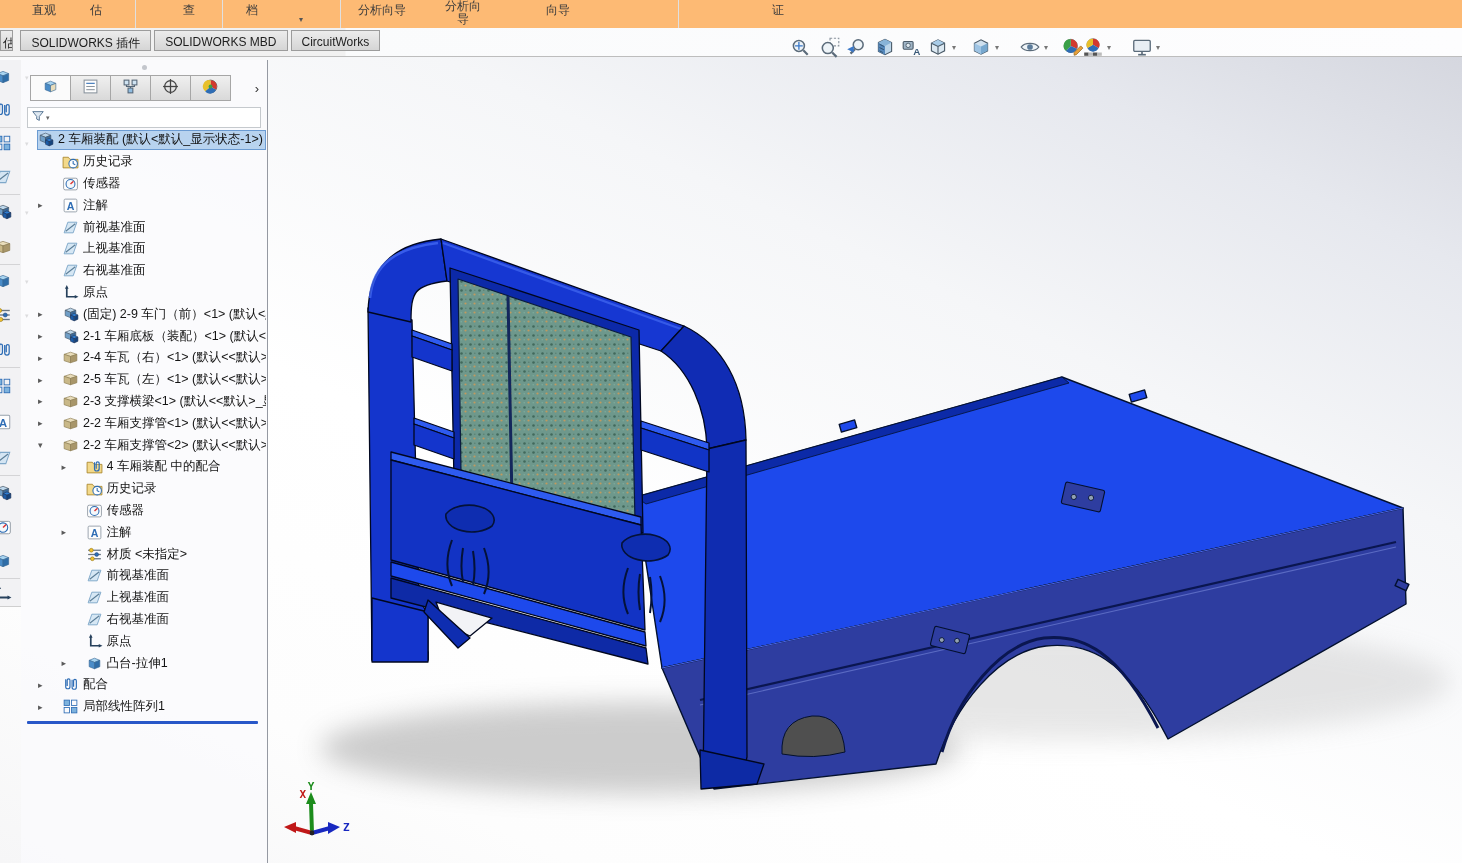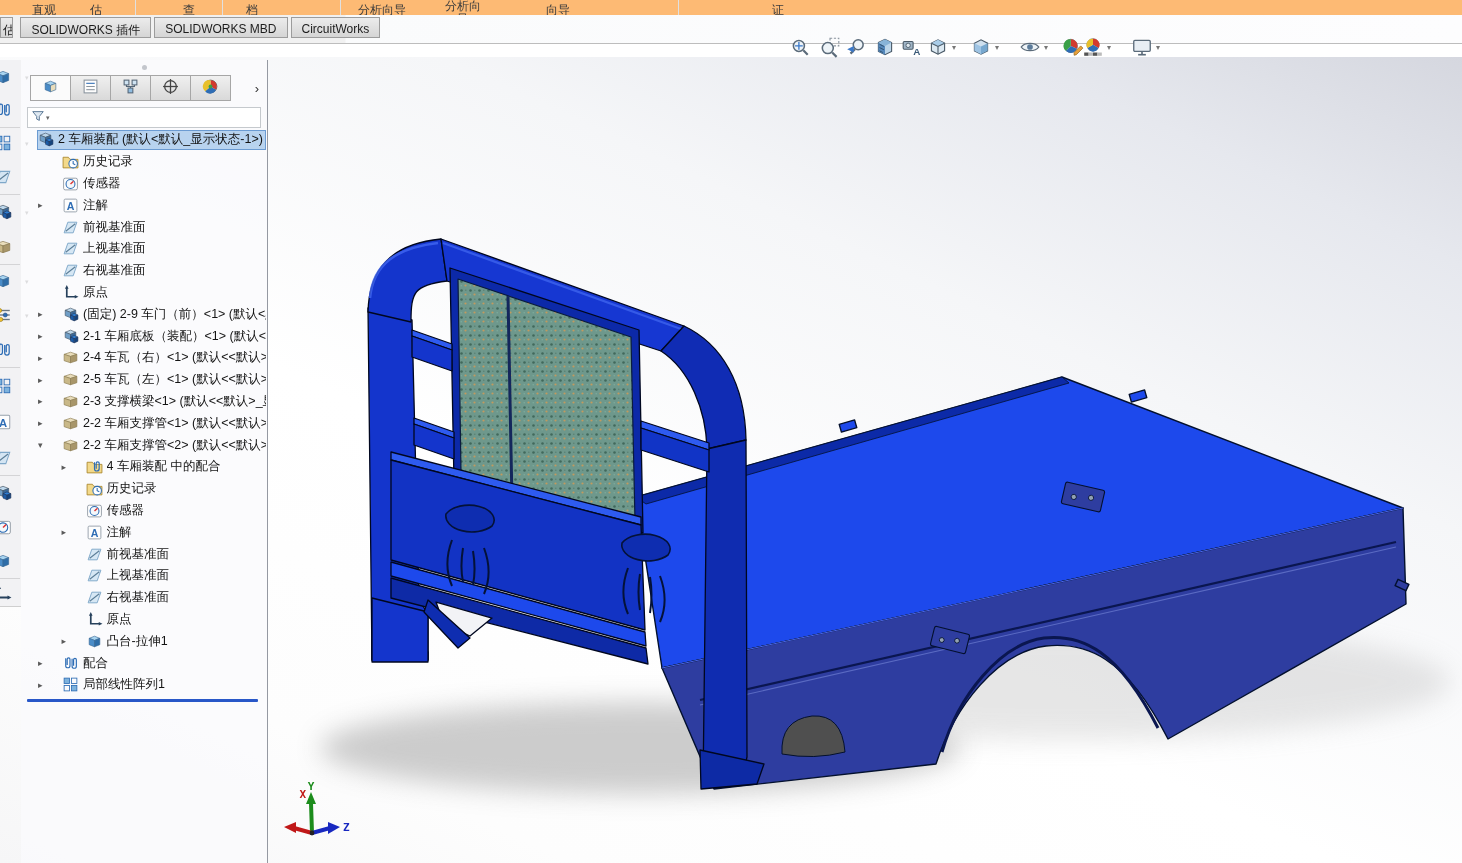--- a/index.html
+++ b/index.html
@@ -10,21 +10,21 @@
   .ribbon{position:absolute;top:0;left:0;right:0;height:29px;background:#fdba74;
           border-bottom:4px solid #3b82f6;z-index:4;}
   .rfrag{position:absolute;top:2px;font-size:12px;color:#3c3c3c;white-space:nowrap;}
   .rf0{left:32px}.rf1{left:90px}.rf2{left:183px}.rf3{left:246px}
   .rf4{left:358px}.rf5{left:443px;width:40px;white-space:normal;line-height:13px;top:0;text-align:center}
   .rf6{left:546px}.rf7{left:772px}
   .ribbon-arrow{position:absolute;left:299px;top:15px;font-size:8px;color:#555;}
   .rsep{position:absolute;top:0;height:28px;width:1px;background:#e0e0e0;}
 
   
-  .cmdtabs{position:absolute;top:15px;left:0;right:0;height:28px;z-index:4;
+  .cmdtabs{position:absolute;top:28px;left:0;right:0;height:28px;z-index:4;
            background:linear-gradient(to right,#f1f1f1 0,#f1f1f1 345px,#fafbfc 346px,#fdfdfe 100%);
            border-bottom:1px solid #bdbdbd;}
   .cmdtab{position:relative;display:inline-block;vertical-align:top;margin:2px 1px 0 2px;
           padding:4px 10px 0 10px;height:21px;box-sizing:border-box;
           background:linear-gradient(#ececec,#d5d5d5);border:1px solid #9c9c9c;
           font-size:12px;color:#1d1d1d;white-space:nowrap;}
   .cmdtab--partial{width:13px;padding:4px 2px 0 2px;overflow:hidden;margin-left:0;}
 
   
   .headsup{position:absolute;top:36px;left:780px;width:430px;height:26px;z-index:6;}
@@ -682,20 +682,36 @@
             </svg>
           </span>
           <span class="tlabel">注解</span>
         </span>
       </div>
       <div class="trow" style="padding-left: 39.5px;">
         <span class="texp"></span>
         <span class="rowbody">
           <span class="ticon">
             <svg viewBox="0 0 16 16">
+              <line x1="2" y1="4" x2="14" y2="4" stroke="#6a7682" stroke-width="1.2"></line>
+              <line x1="2" y1="8" x2="14" y2="8" stroke="#6a7682" stroke-width="1.2"></line>
+              <line x1="2" y1="12" x2="14" y2="12" stroke="#6a7682" stroke-width="1.2"></line>
+              <circle cx="5" cy="4" r="1.8" fill="#f2c12e" stroke="#8a6d10" stroke-width=".5"></circle>
+              <circle cx="10" cy="8" r="1.8" fill="#2e6db5" stroke="#1c4a82" stroke-width=".5"></circle>
+              <circle cx="6" cy="12" r="1.8" fill="#f2c12e" stroke="#8a6d10" stroke-width=".5"></circle>
+            </svg>
+          </span>
+          <span class="tlabel">材质 &lt;未指定&gt;</span>
+        </span>
+      </div>
+      <div class="trow" style="padding-left: 39.5px;">
+        <span class="texp"></span>
+        <span class="rowbody">
+          <span class="ticon">
+            <svg viewBox="0 0 16 16">
               <polygon points="2,13 5.5,3 14,3 10.5,13" fill="#cfe3f2" fill-opacity=".85" stroke="#7fa8c9" stroke-width=".9"></polygon>
               <line x1="3.5" y1="11.5" x2="12.5" y2="4.5" stroke="#5a7c96" stroke-width="1"></line>
             </svg>
           </span>
           <span class="tlabel">前视基准面</span>
         </span>
       </div>
       <div class="trow" style="padding-left: 39.5px;">
         <span class="texp"></span>
         <span class="rowbody">

